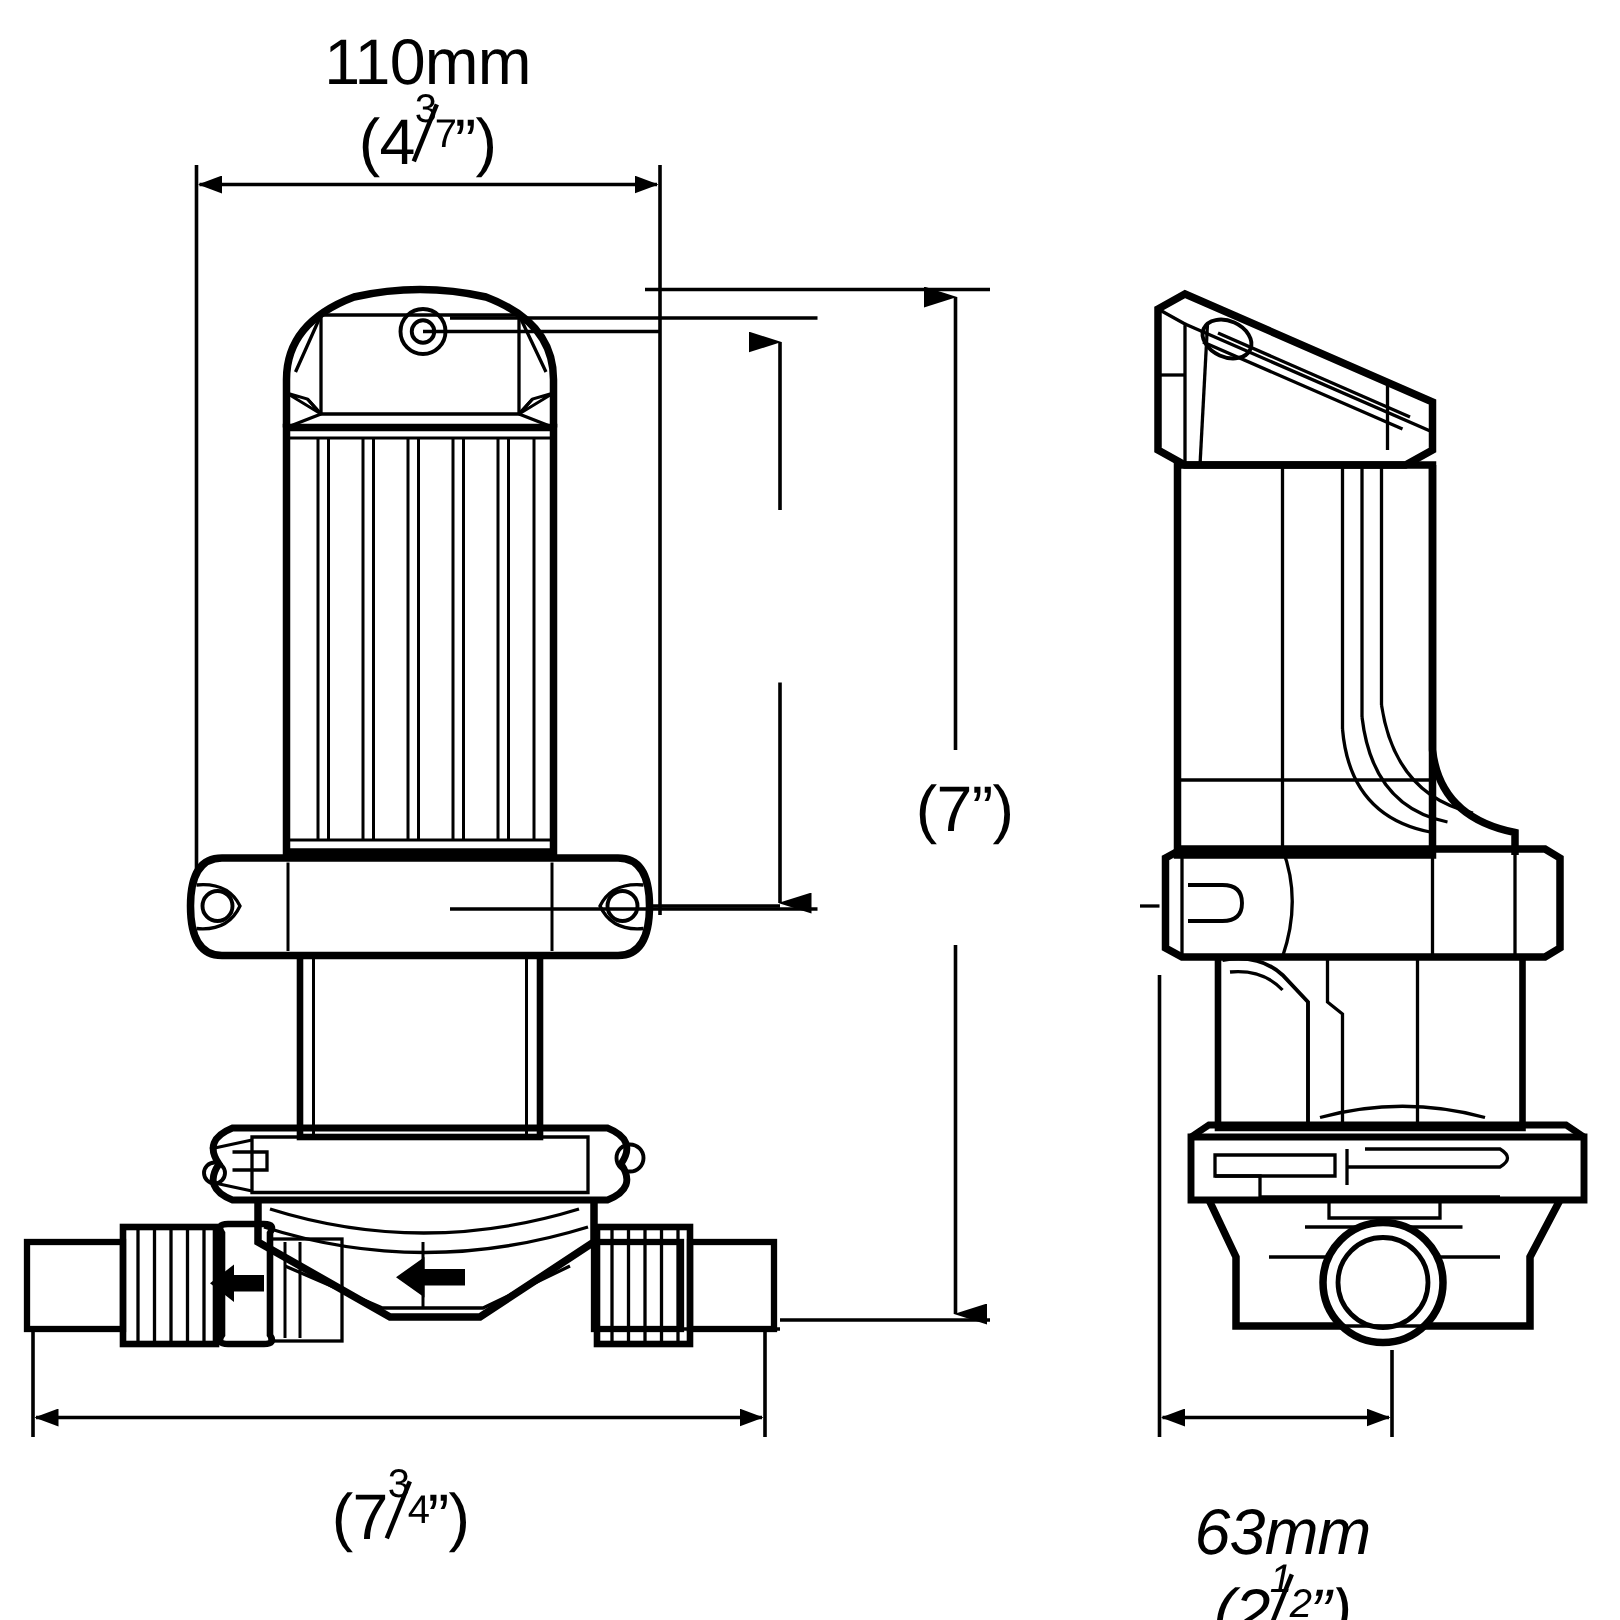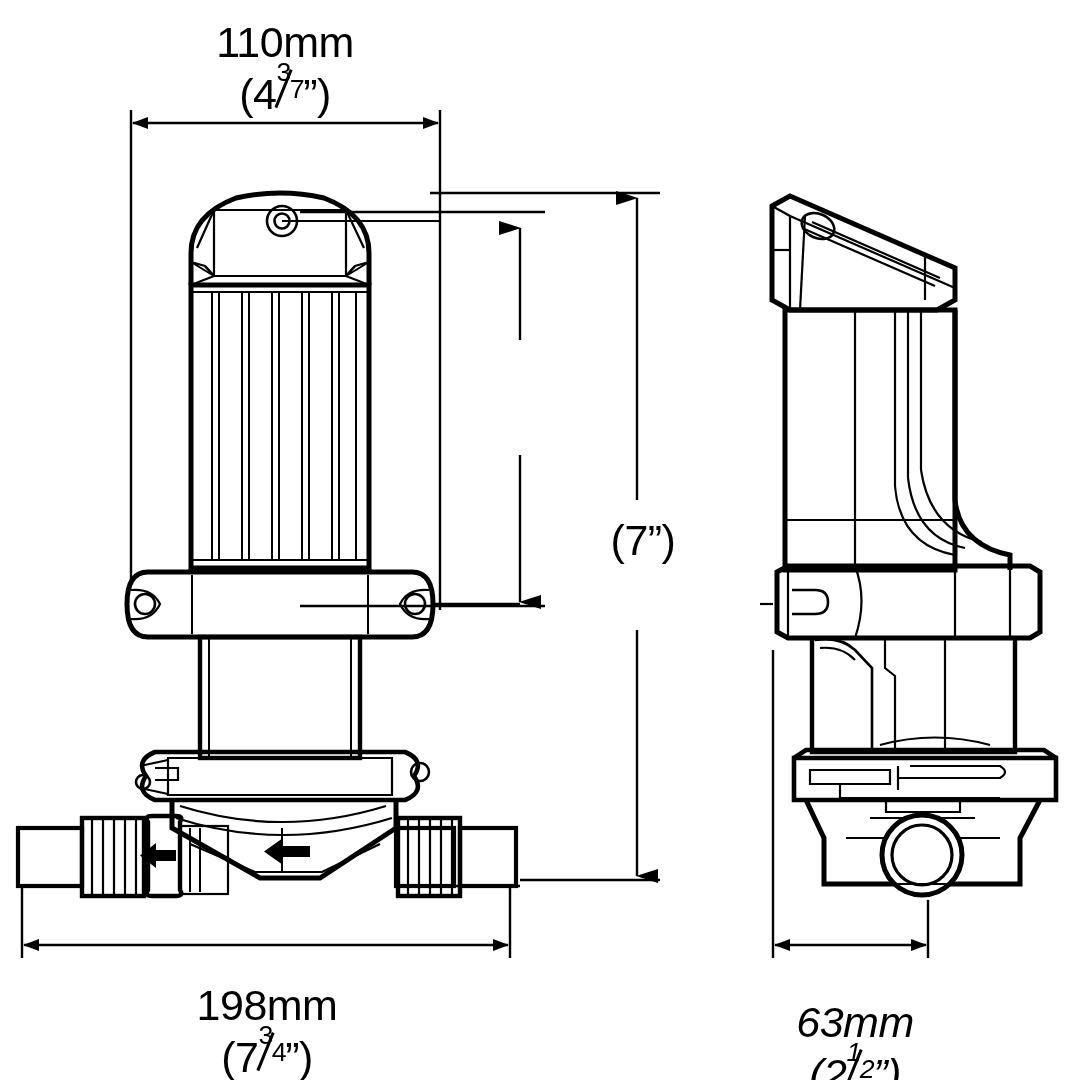--- a/index.html
+++ b/index.html
@@ -320,21 +320,20 @@
     <div class="dim-mm">110mm</div>
     <div class="dim-in">(<span>4</span><span class="frac"><span class="num">3</span><span class="bar"></span><span class="den">7</span></span>”)</div>
   </div>
 
 
   <div class="dim-label" style="left:548px; top:500px; width:190px;">
     <div class="dim-in">(7”)</div>
   </div>
 
   <div class="dim-label" style="left:152px; top:965px; width:230px;">
-    <div class="dim-mm">198mm</div>
     <div class="dim-in">(<span>7</span><span class="frac"><span class="num">3</span><span class="bar"></span><span class="den">4</span></span>”)</div>
   </div>
 
   <div class="dim-label" style="left:770px; top:982px; width:170px;font-style:italic;">
     <div class="dim-mm">63mm</div>
     <div class="dim-in">(<span>2</span><span class="frac"><span class="num">1</span><span class="bar"></span><span class="den">2</span></span>”)</div>
   </div>
 
 </div>
 

